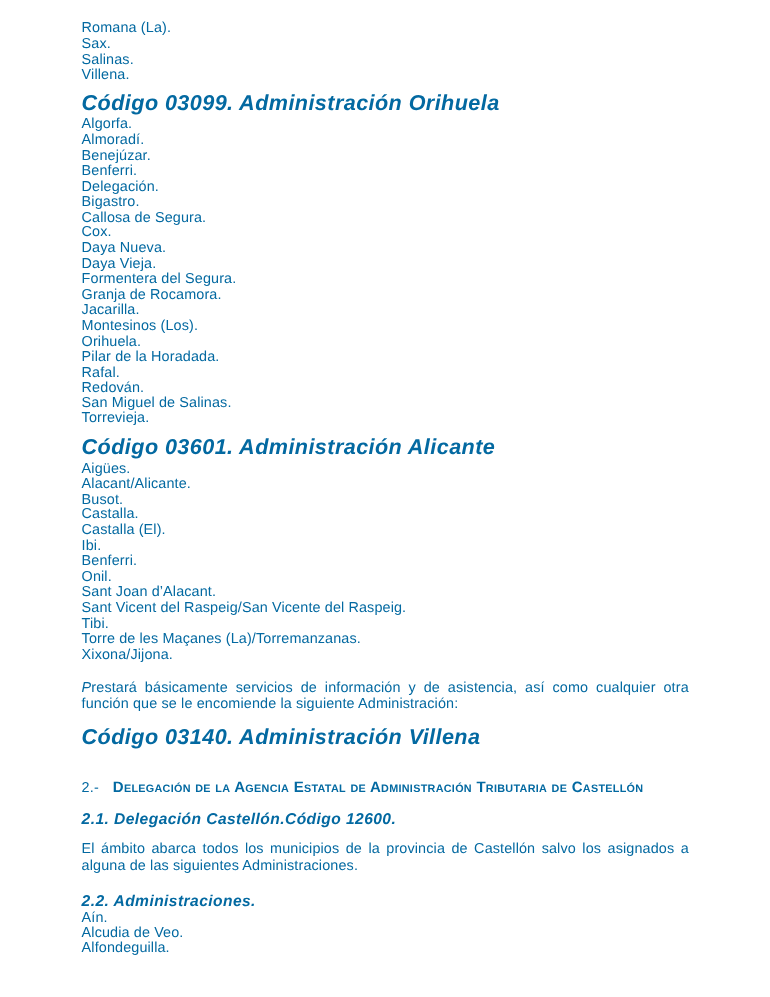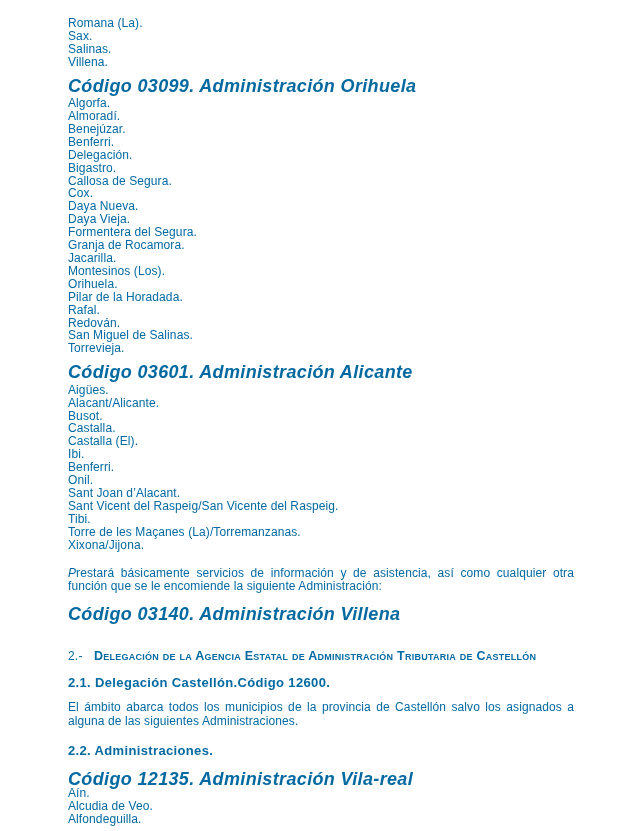--- a/index.html
+++ b/index.html
@@ -58,20 +58,21 @@
     letter-spacing: 0.2px;
   }
   .delegation-title {
     font-weight: bold;
     font-variant: small-caps;
     font-size: 12.5px;
     letter-spacing: 0.25px;
   }
   .sub-heading {
     font-weight: bold;
+    font-style: italic;
     font-size: 13px;
     line-height: 13.5px;
     letter-spacing: 0.35px;
     margin: 13px 0 0 0;
   }
   .sub-heading.h22 { margin-top: 16px; }
 </style>
 </head>
 <body>
 
@@ -141,21 +142,20 @@
 
   <div class="sub-heading">2.1. Delegación Castellón.Código 12600.</div>
 
   <div class="para scope">
     <span class="pline line-justify">El ámbito abarca todos los municipios de la provincia de Castellón salvo los asignados a</span>
     <span class="pline">alguna de las siguientes Administraciones.</span>
   </div>
 
   <div class="sub-heading h22">2.2. Administraciones.</div>
 
-  <div class="code-heading after-para" style="margin-top:15px; margin-bottom:1px;">Código 12135. Administración Vila-real</div>
 
   <div class="list">
       <div class="muni-line">Aín.</div>
       <div class="muni-line">Alcudia de Veo.</div>
       <div class="muni-line">Alfondeguilla.</div>
     </div>
 
 </div>
 
 </body></html>

